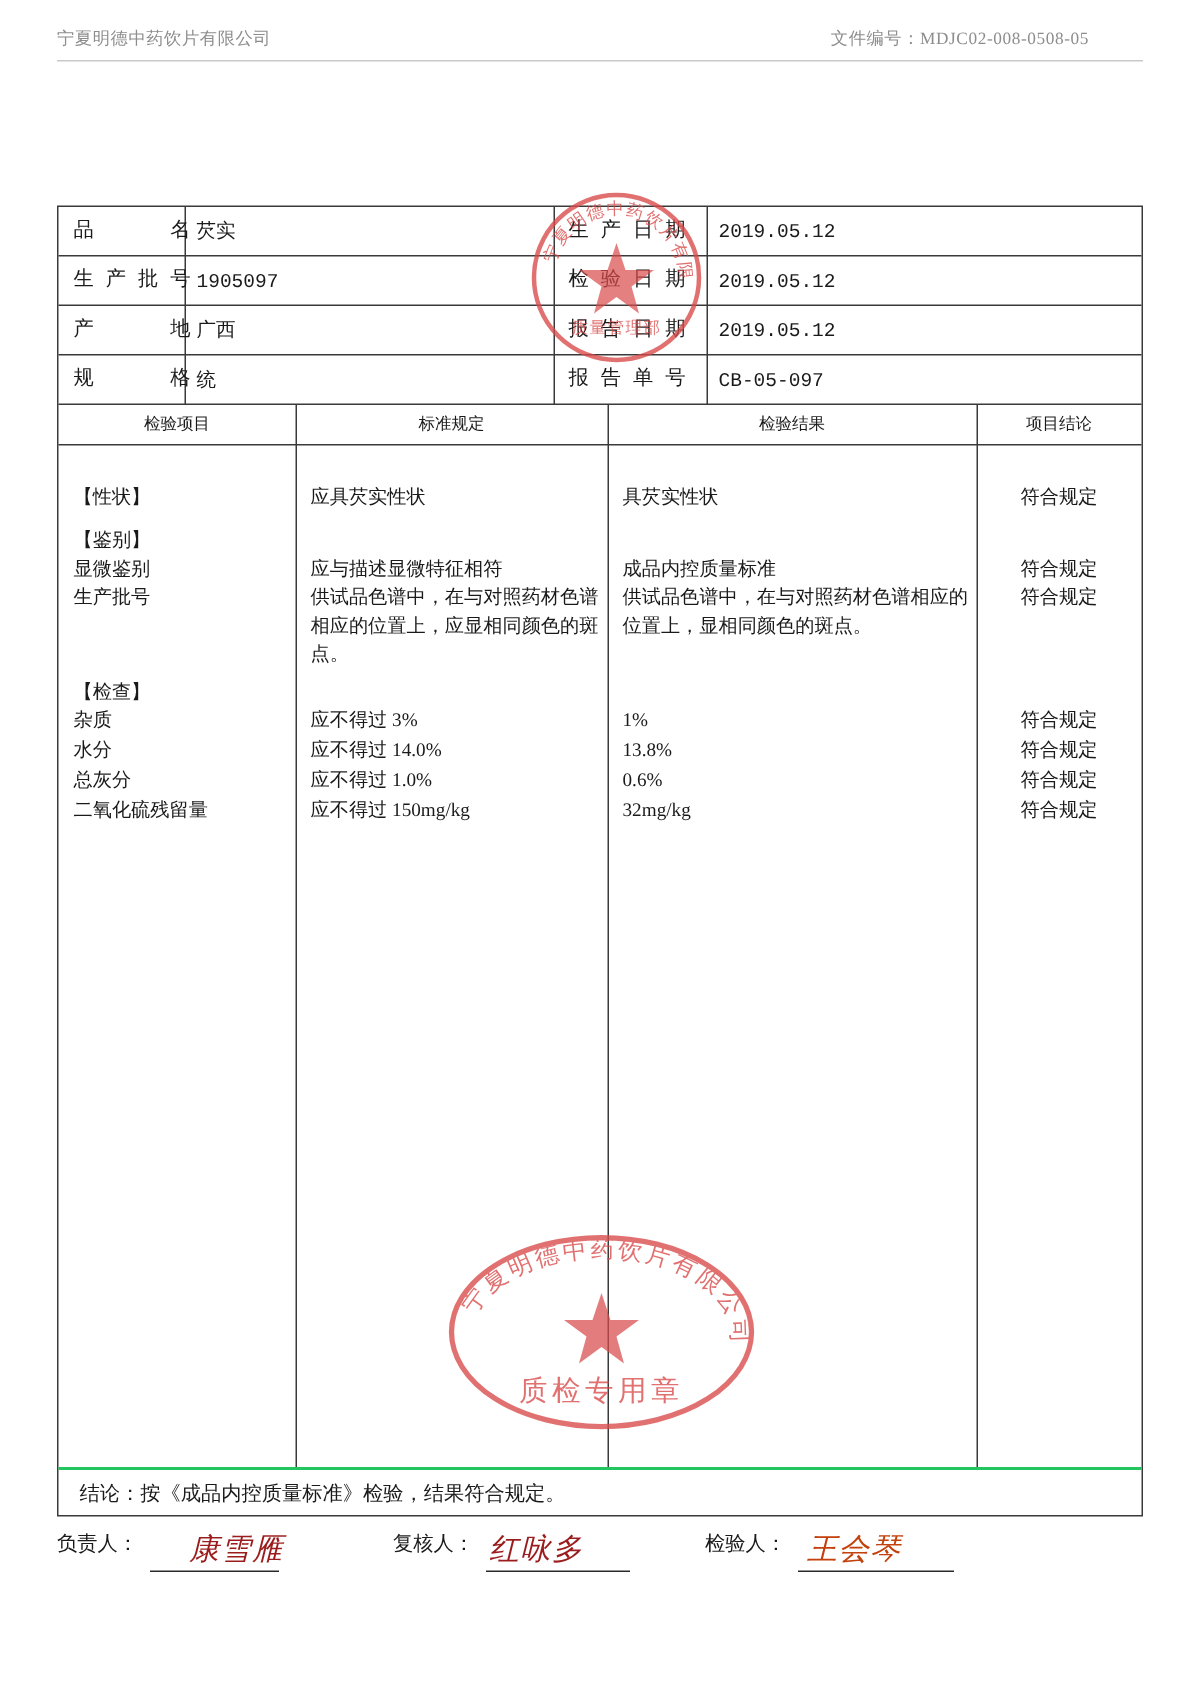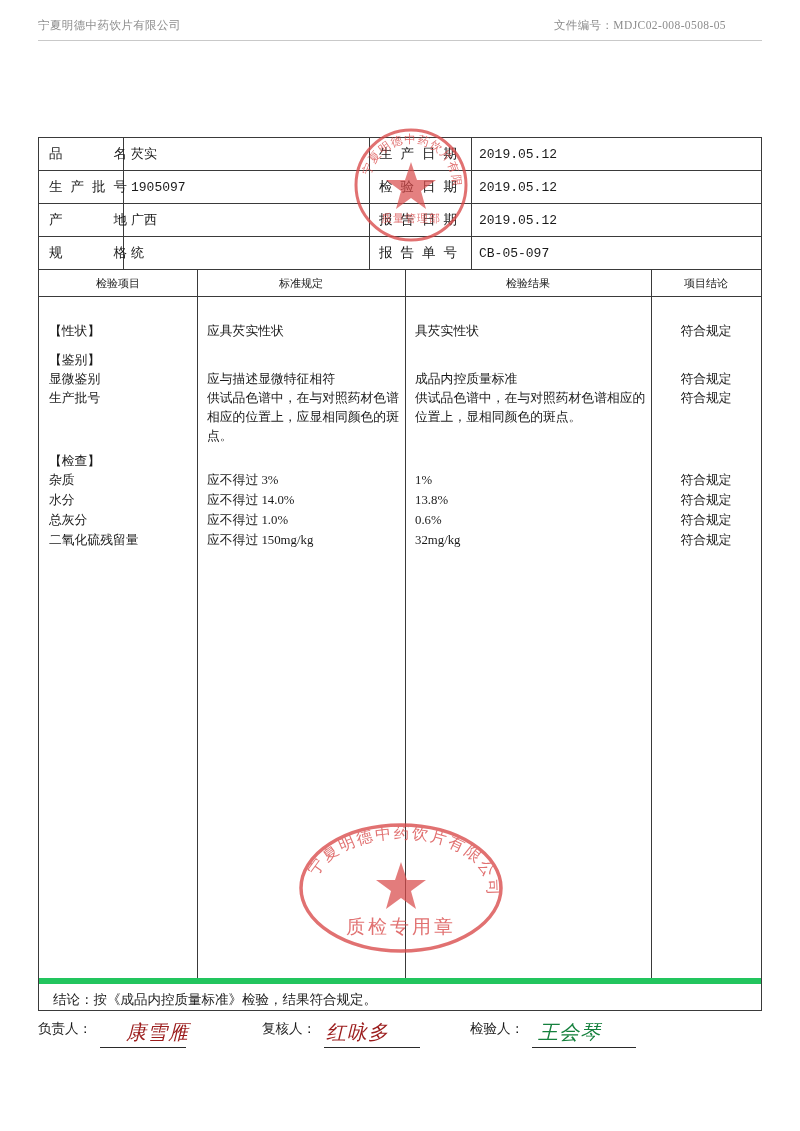--- a/index.html
+++ b/index.html
@@ -204,21 +204,21 @@
 
   .bracket { font-weight: normal; }
 
   
   .concl {
     position: absolute;
     left: 0;
     top: 840px;
     width: 722px;
     height: 32px;
-    border-top: 6px solid #22c55e;
+    border-top: 2px solid #22c55e;
     box-sizing: border-box;
     font-size: 13.5px;
     line-height: 32px;
     padding-left: 14px;
   }
 
   
   .sig-row {
     position: absolute;
     left: 38px;
@@ -240,21 +240,21 @@
 
   .hand {
     font-family: "DejaVu Serif", serif;
     font-size: 20px;
     color: #1b2a6b;
     font-style: italic;
     letter-spacing: 1px;
     position: absolute;
     top: 6px;
   }
-  .hand.blue2 { color: #15803d; }
+  .hand.blue2 { color: #c2410c; }
   .hand.red  { color: #9b1c1c; }
   .h-1 { left: 68px; margin-left: 20px; }
   .h-2 { left: 78px; }
   .h-3 { left: 80px; }
 
   .sig-underline {
     position: absolute;
     height: 1px;
     background: #2a2a2a;
     top: 34px;

